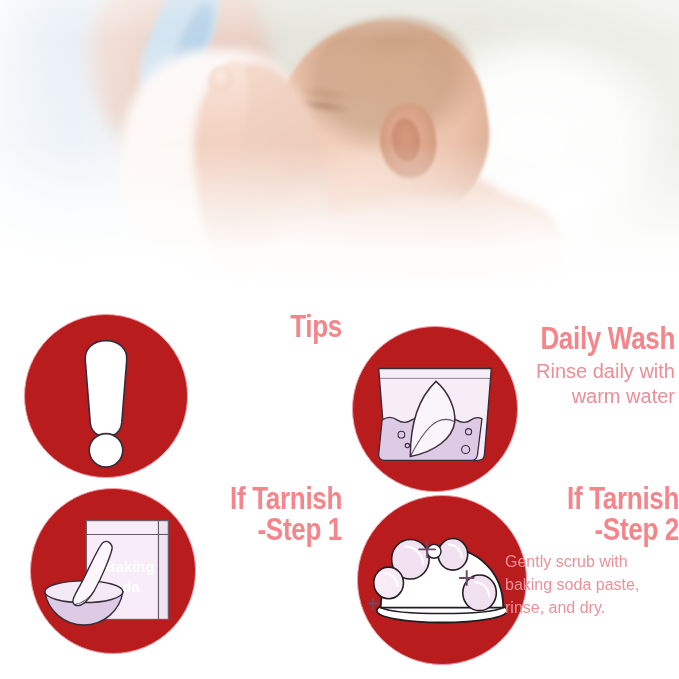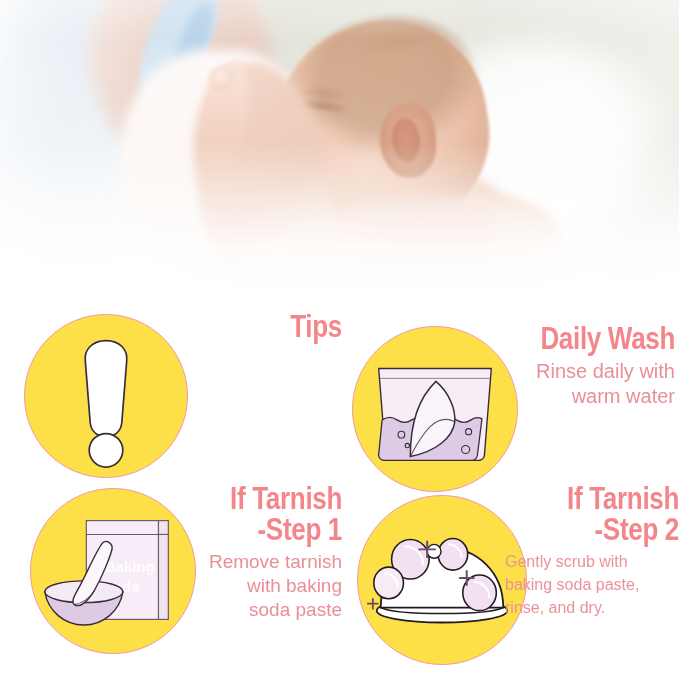--- a/index.html
+++ b/index.html
@@ -200,21 +200,21 @@
 
   .tile{position:absolute;}
   .tile-tips {left:14px;  top:20px;  width:330px;height:190px;}
   .tile-wash {left:345px; top:4px;  width:334px;height:190px;margin-top:28px;}
   .tile-s1   {left:14px;  top:196px;width:330px;height:196px;}
   .tile-s2   {left:345px; top:196px;width:334px;height:196px;}
 
   .circ{
     position:absolute;
     border-radius:50%;
-    background:#fde047;
+    background:#b91c1c;
     border:1.6px solid #f09aa6;
     box-sizing:border-box;
   }
   .tile-tips .circ{left:10px;top:9px;width:164px;height:164px;}
   .tile-wash .circ{left:7px; top:9px;width:166px;height:166px;}
   .tile-s1 .circ  {left:16px;top:7px;width:166px;height:166px;}
   .tile-s2 .circ  {left:12px;top:14px;width:170px;height:170px;}
 
   .txt{position:absolute;}
   .tile-tips .txt{left:176px;top:6px;width:152px;text-align:right;}
@@ -340,23 +340,20 @@
         <path d="M14 104 a40 40 0 0 0 79 0 z" fill="#ddcbe6" stroke="#3a2b3a" stroke-width="1.5"></path>
         <ellipse cx="53.5" cy="104" rx="39.5" ry="11" fill="#f3eaf5" stroke="#3a2b3a" stroke-width="1.5"></ellipse>
 
         <path d="M72 55 C66 63 58 82 50 97 C44 108 40 114 44 117 C50 121 58 113 64 103 C72 89 80 69 82 61 C83 56 77 50 72 55 Z" fill="#fbf7fc" stroke="#3a2b3a" stroke-width="1.4"></path>
         <path d="M44 117 C52 116 60 110 64 103" fill="none" stroke="#3a2b3a" stroke-width="1.1" opacity=".8"></path>
       </svg>
     </div>
     <div class="txt">
       <div class="title">If Tarnish
 -Step 1</div>
-      <div class="body">Remove tarnish
-with baking
-soda paste</div>
     </div>
   </div>
 
   <div class="tile tile-s2">
     <div class="circ">
       <svg class="icon-svg" viewBox="0 0 170 170">
 
         <ellipse cx="85" cy="116" rx="66" ry="12" fill="#ffffff" stroke="#221c22" stroke-width="1.8"></ellipse>
 
         <path d="M23 113 C23 78 48 52 85 52 C122 52 147 78 147 113 Z" fill="#ffffff" stroke="#221c22" stroke-width="1.8"></path>

